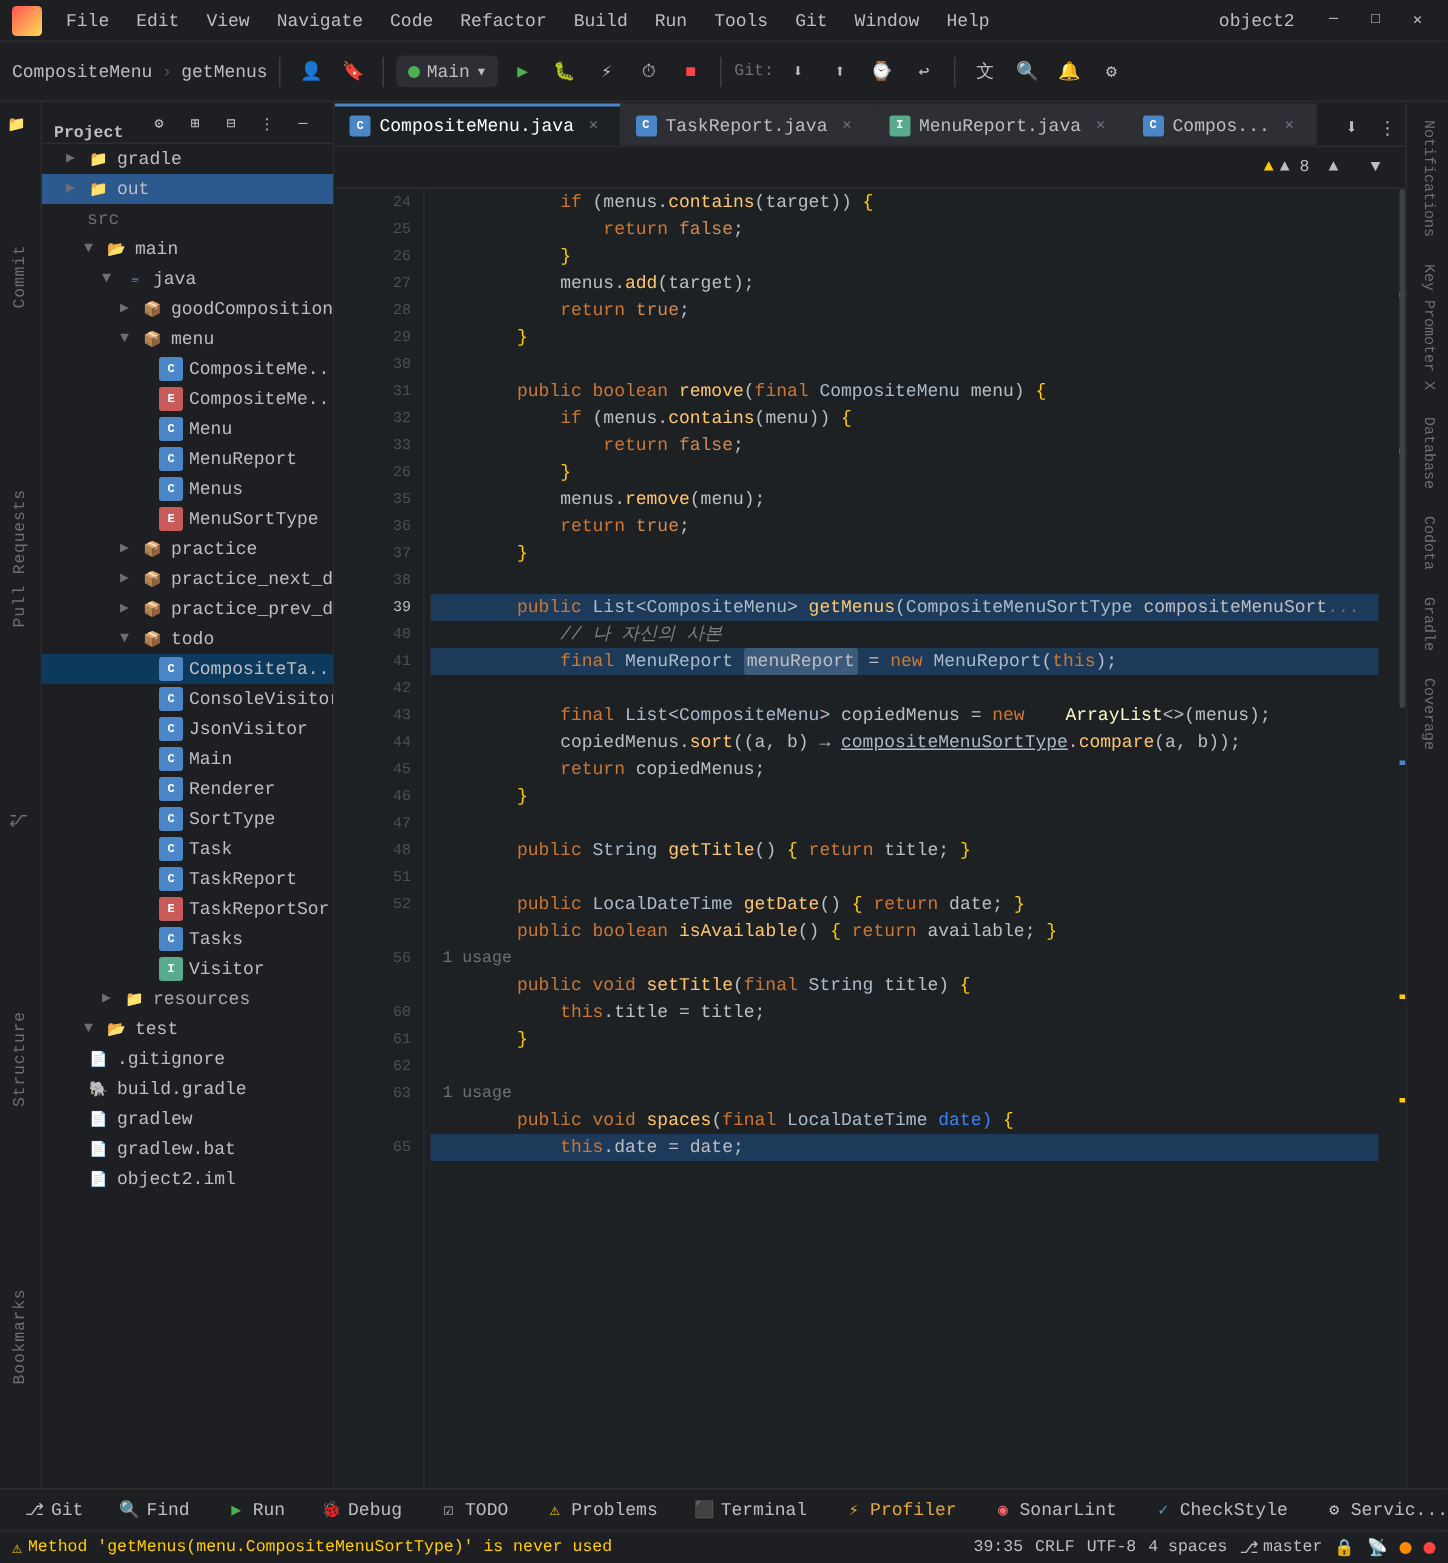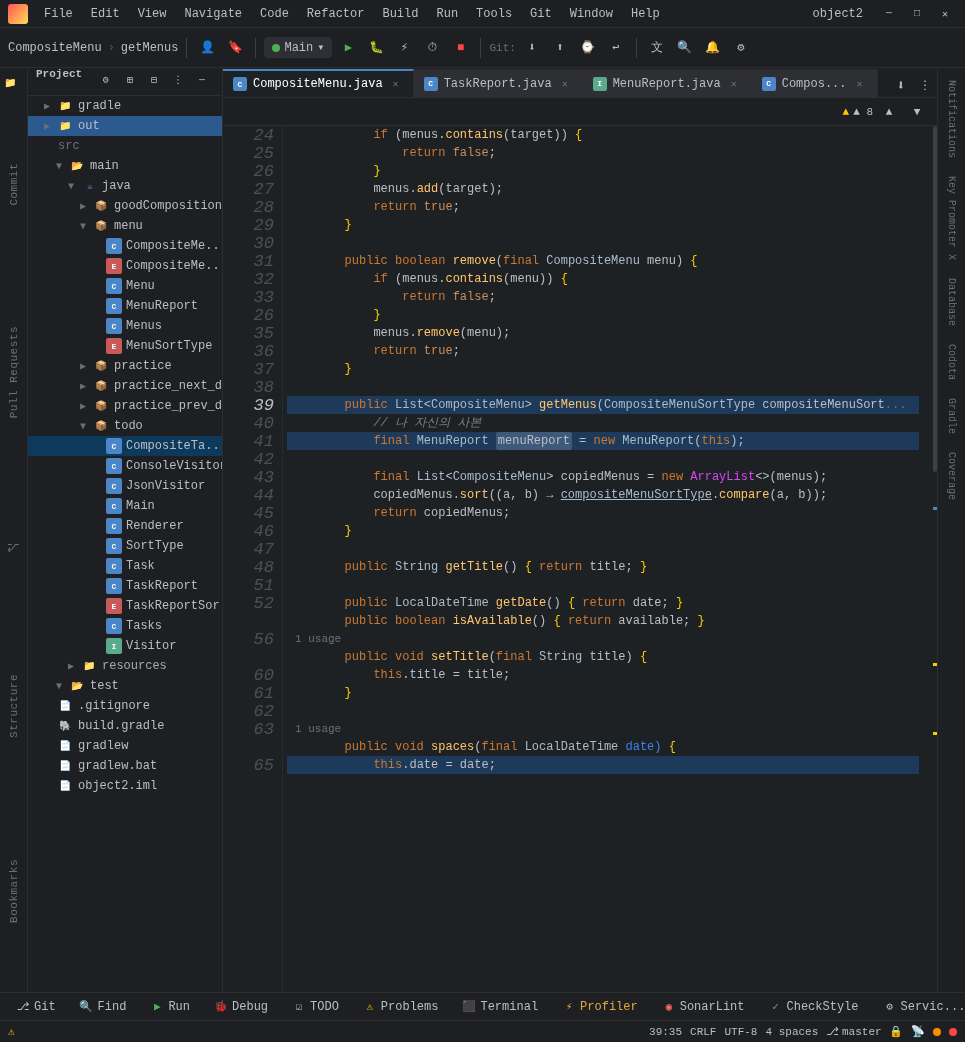--- a/index.html
+++ b/index.html
@@ -108,21 +108,21 @@
       background: #1e1f22;
       border-right: 1px solid #2d2d2d;
       display: flex;
       flex-direction: column;
       flex-shrink: 0;
       overflow: hidden;
     }
     .project-header {
       height: 28px;
       display: flex;
-      align-items: flex-start;
+      align-items: flex-end;
       padding: 0 8px;
       gap: 0;
       border-bottom: 1px solid #2d2d2d;
       background: #1e1f22;
     }
     .project-header-title {
       font-size: 11px;
       color: #bcbec4;
       font-weight: bold;
       flex: 1;
@@ -227,23 +227,22 @@
       padding-top: 0;
       border-right: 1px solid #2a2a2a;
     }
     .line-num {
       height: 18px;
       display: flex;
       align-items: center;
       justify-content: flex-end;
       padding-right: 8px;
       color: #4c5055;
-      font-size: 17px;
+      font-size: 10px;
       position: relative;
-      font-style: italic;
     }
     .code-lines {
       flex: 1;
       overflow: auto;
       padding: 0 4px;
     }
     .code-lines::-webkit-scrollbar { width: 10px; height: 10px; }
     .code-lines::-webkit-scrollbar-track { background: #1e2124; }
     .code-lines::-webkit-scrollbar-thumb { background: #3d3f44; border-radius: 2px; }
     .code-line {
@@ -775,21 +774,21 @@
 
         <div class="code-line" style="background:#1e3a5a;">
           <span style="color:#6c6f76;">            </span><span class="kw">final </span><span style="color:#aabbcc;">MenuReport </span><span style="background:#3d5a7a;border-radius:2px;padding:0 2px;color:#bcbec4;">menuReport</span><span style="color:#bcbec4;"> = </span><span class="kw">new </span><span style="color:#aabbcc;">MenuReport</span><span style="color:#bcbec4;">(</span><span class="kw">this</span><span style="color:#bcbec4;">);</span>
         </div>
 
         <div class="code-line">
           <span style="color:#6c6f76;">            </span>
         </div>
 
         <div class="code-line">
-          <span style="color:#6c6f76;">            </span><span class="kw">final </span><span style="color:#aabbcc;">List</span><span style="color:#bcbec4;">&lt;</span><span style="color:#aabbcc;">CompositeMenu</span><span style="color:#bcbec4;">&gt; copiedMenus = </span><span class="kw">new </span><span style="color:#d946ef;">ArrayList</span><span style="color:#bcbec4;">&lt;&gt;(menus);</span>
+          <span style="color:#6c6f76;">            </span><span class="kw">final </span><span style="color:#aabbcc;">List</span><span style="color:#bcbec4;">&lt;</span><span style="color:#aabbcc;">CompositeMenu</span><span style="color:#bcbec4;">&gt; copiedMenus = </span><span class="kw">new </span><span style="color:#fef9c3;margin-left:20px;">ArrayList</span><span style="color:#bcbec4;">&lt;&gt;(menus);</span>
         </div>
 
         <div class="code-line">
           <span style="color:#6c6f76;">            </span><span style="color:#bcbec4;">copiedMenus.</span><span class="fn">sort</span><span style="color:#bcbec4;">((a, b) </span><span style="color:#bcbec4;">→ </span><span style="text-decoration:underline;color:#aabbcc;">compositeMenuSortType</span><span style="color:#bcbec4;">.</span><span class="fn">compare</span><span style="color:#bcbec4;">(a, b));</span>
         </div>
 
         <div class="code-line">
           <span style="color:#6c6f76;">            </span><span class="kw">return </span><span style="color:#bcbec4;">copiedMenus;</span>
         </div>
 
@@ -909,20 +908,21 @@
   </div>
   <div class="bottom-tab">
     <span class="bottom-tab-icon">⚙</span>
     <span>Servic...</span>
   </div>
 </div>
 
 <div class="status-bar">
   <span class="status-warning">
     <span>⚠</span>
+    <span>Method 'getMenus(menu.CompositeMenuSortType)' is never used</span>
   </span>
   <div class="status-spacer"></div>
   <span class="status-item">39:35</span>
   <span class="status-item">CRLF</span>
   <span class="status-item">UTF-8</span>
   <span class="status-item">4 spaces</span>
   <span class="status-item">
     <span>⎇</span>
     <span>master</span>
   </span>

